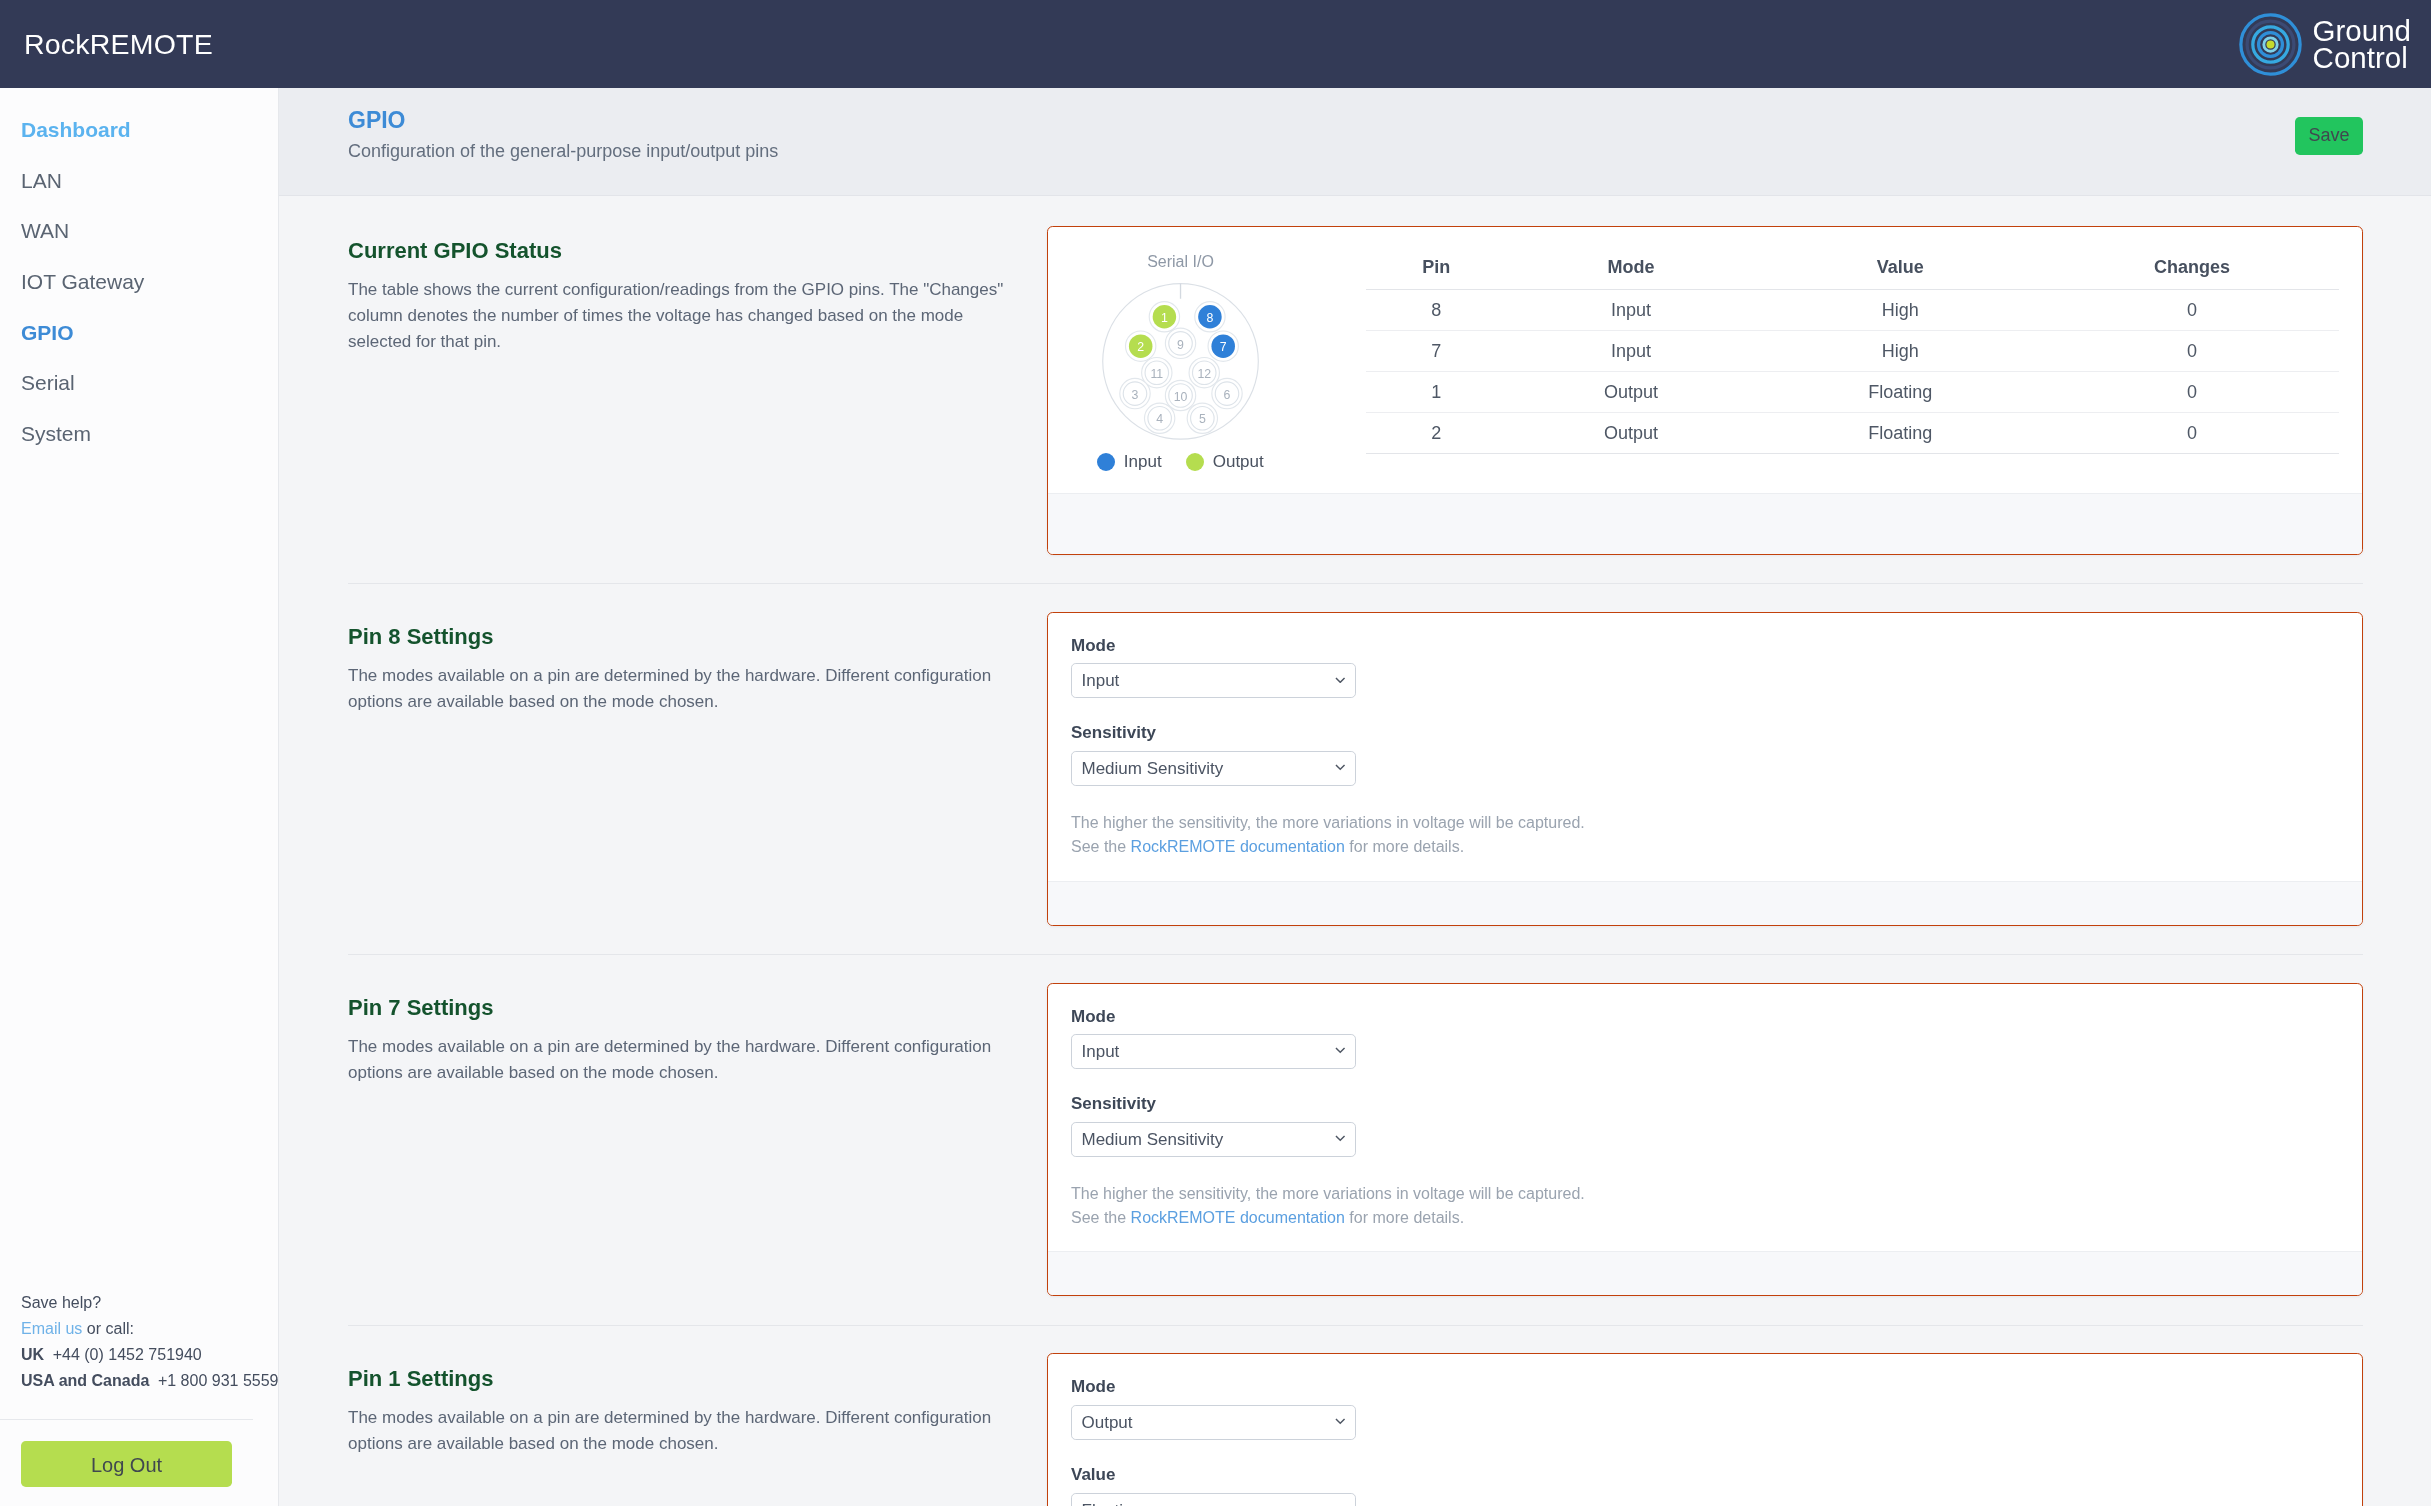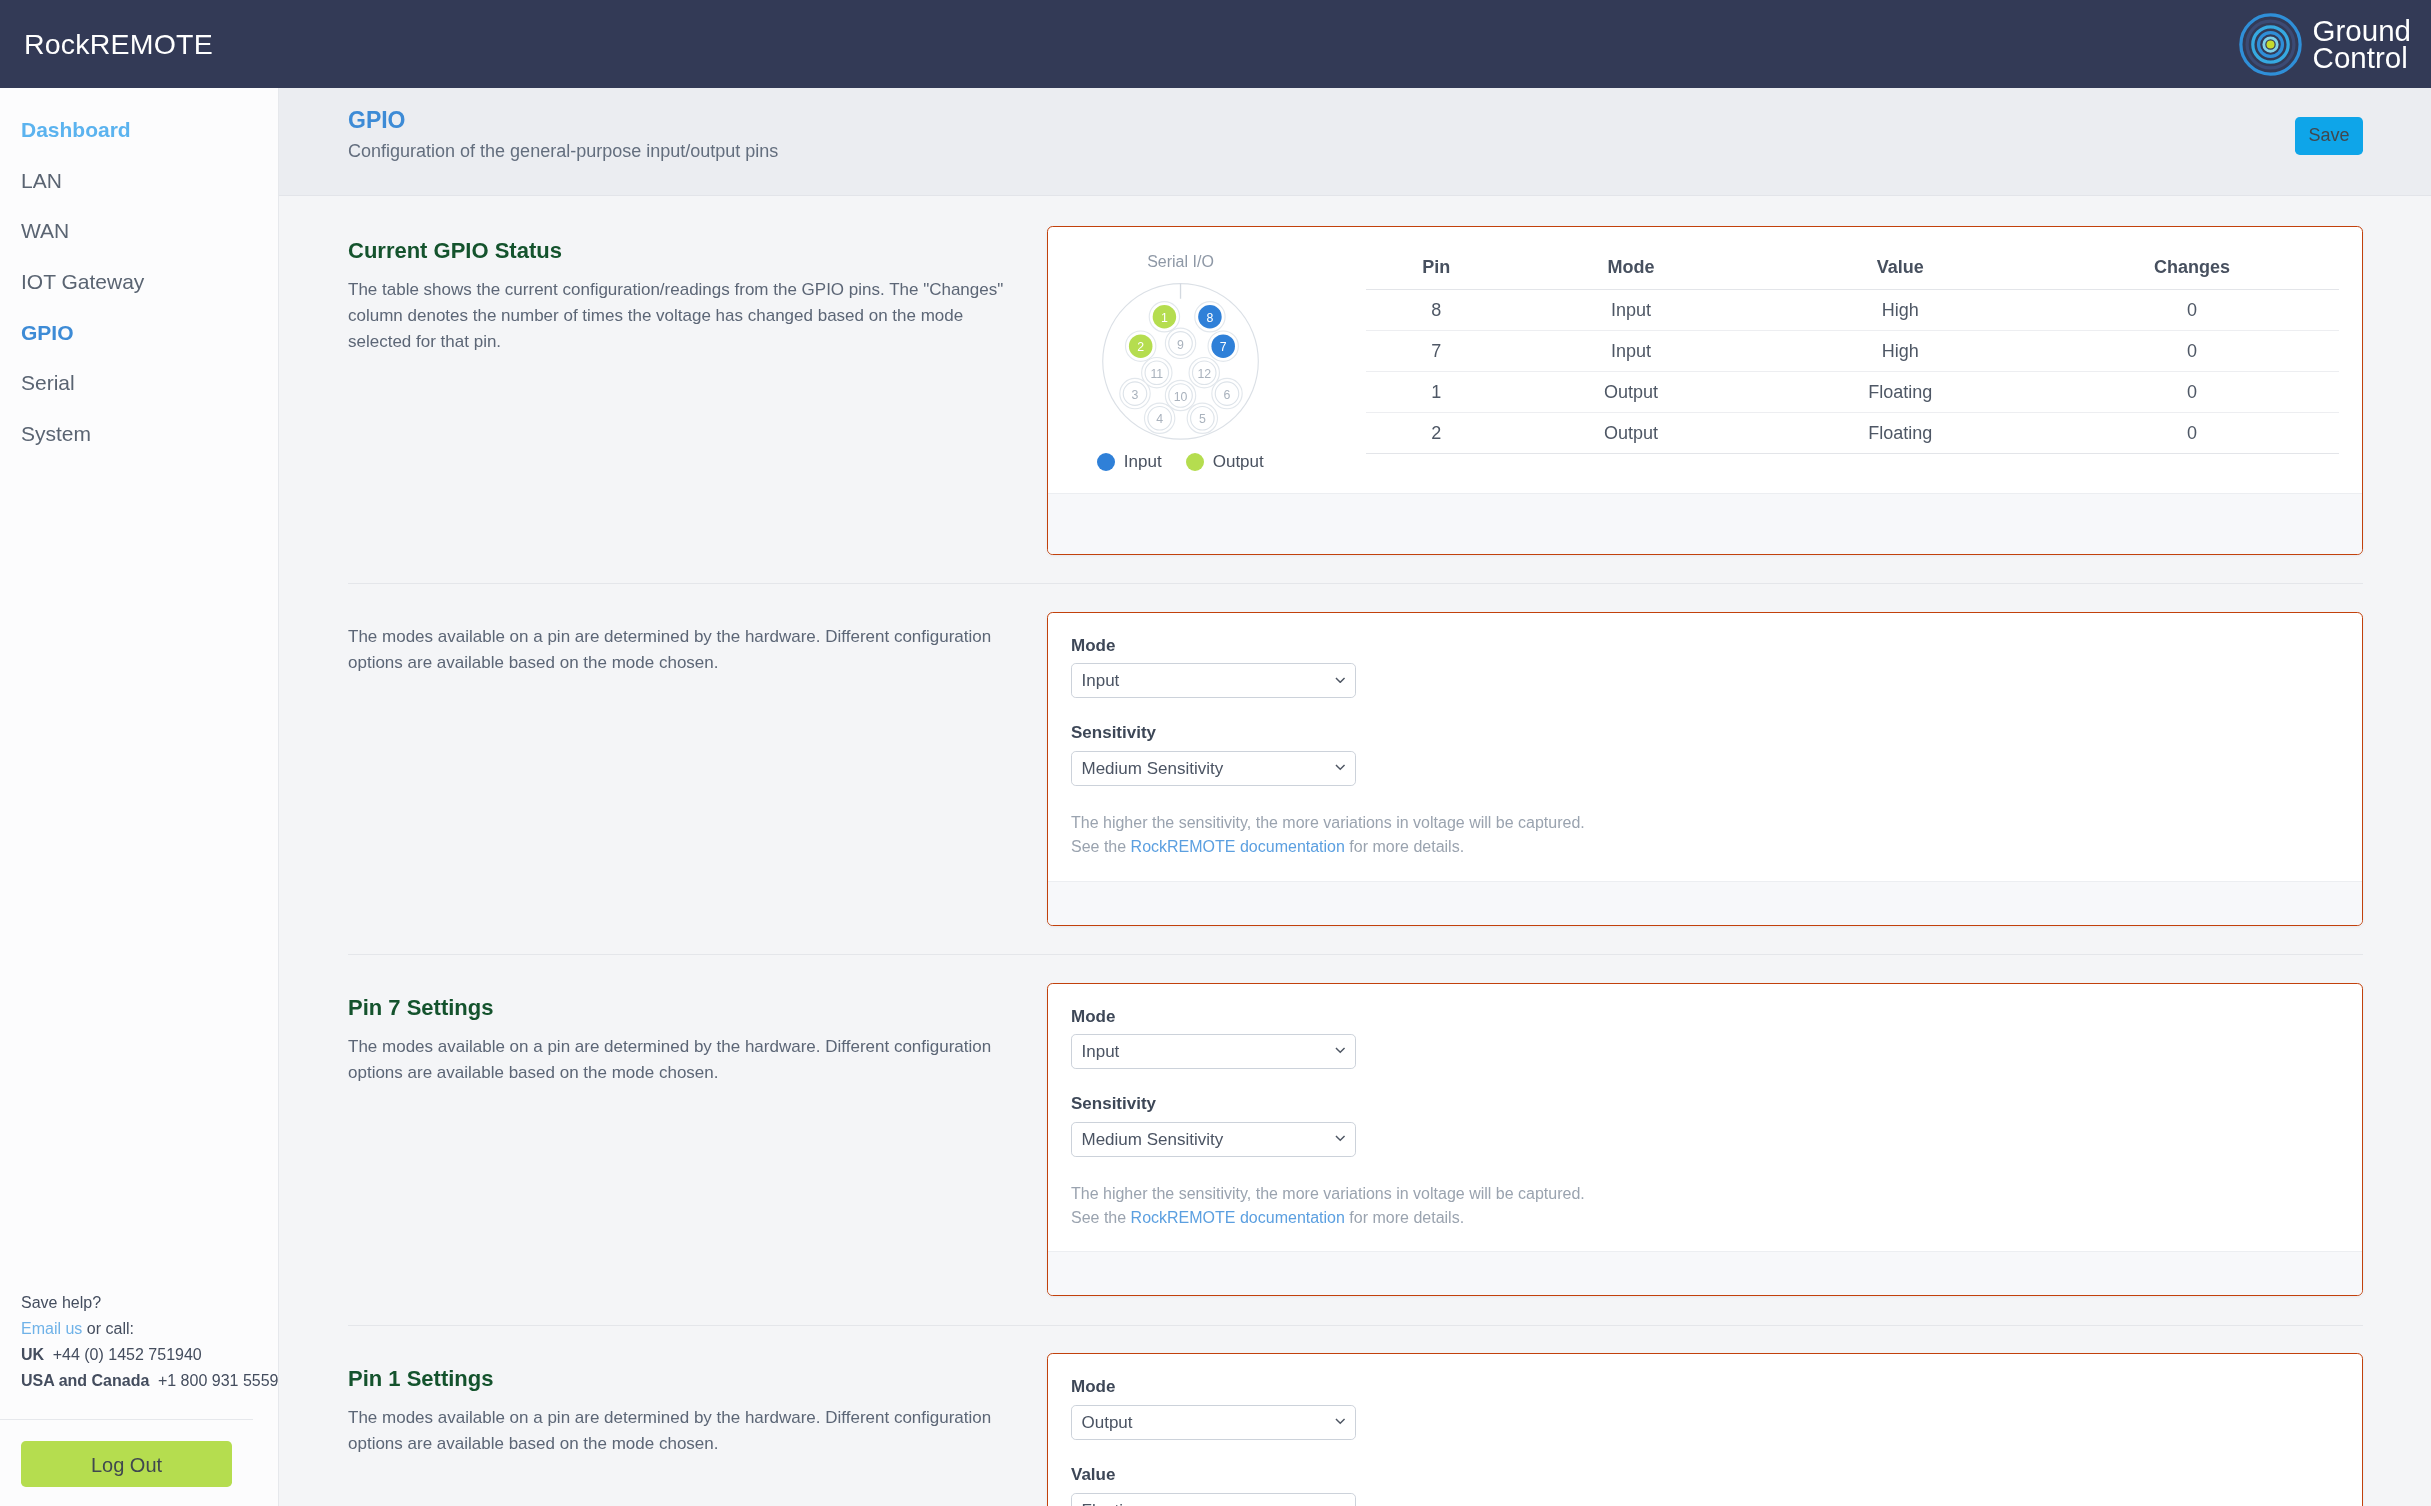--- a/index.html
+++ b/index.html
@@ -63,21 +63,21 @@
 
   
   .page-head {
     position:absolute; top:88px; left:279px; width:2153px; height:108px;
     background:#ebedf1; border-bottom:1px solid #e2e4e9;
   }
   .page-title { position:absolute; left:69px; top:19px; font-size:23px; font-weight:700; color:#3d8bd6; }
   .page-sub { position:absolute; left:69px; top:53px; font-size:18px; color:#636e7e; }
   .save-btn {
     position:absolute; right:69px; top:28.5px;
-    width:68px; height:38px; background:#0ea5e9; border:none; border-radius:4.8px;
+    width:68px; height:38px; background:#22c55e; border:none; border-radius:4.8px;
     color:#40484f; font-size:18px; font-family:inherit; cursor:pointer;
   }
 
   
   .content {
     position:absolute; top:197px; left:279px; width:2153px; height:1310px;
     overflow:hidden;
   }
   .section {
     position:relative; display:flex; align-items:flex-start;
@@ -327,20 +327,21 @@
             </tbody>
           </table>
         </div>
       </div>
       <div class="card-foot tall"></div>
     </div>
   </div>
 
   <div class="section divided">
     <div class="sec-left">
+      <div class="sec-title">Pin 8 Settings</div>
       <div class="sec-desc">The modes available on a pin are determined by the hardware. Different configuration options are available based on the mode chosen.</div>
     </div>
     <div class="card">
       <div class="card-body">
         <div class="field">
           <div class="flabel">Mode</div>
           <div class="select-wrap">
             <div class="select-box">Input</div>
             <svg class="chev" viewBox="0 0 11 7">
                 <path d="M1 1 L5.5 5.6 L10 1" fill="none" stroke="#4e5663" stroke-width="1.5"></path>

